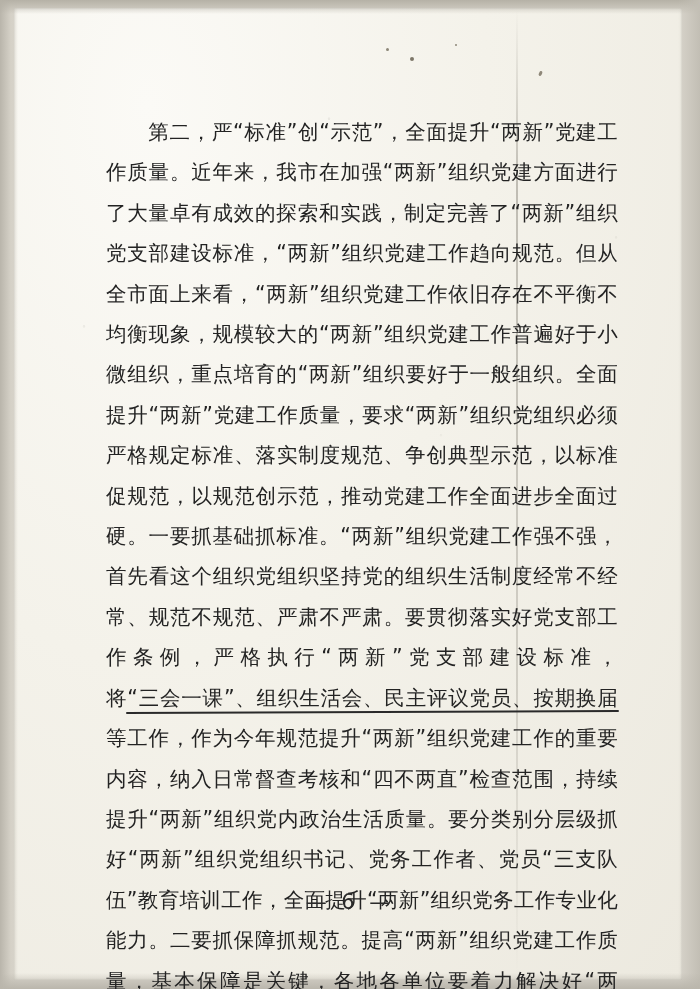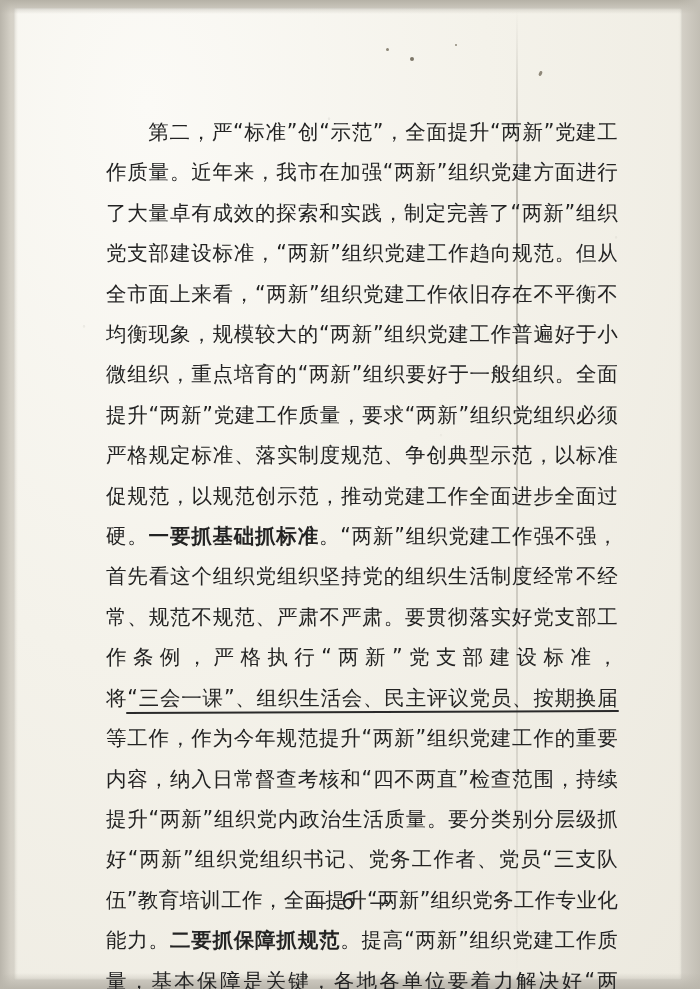--- a/index.html
+++ b/index.html
@@ -94,21 +94,21 @@
     color: #232323;
     letter-spacing: 0.2px;
     text-align: justify;
     text-justify: inter-character;
   }
   #body-text p {
     margin: 0;
     text-indent: 0;
   }
   .bold-run {
-    font-weight: bold;
+    font-weight: normal;
     margin-top: 23px;
   }
   
   .uline {
     position: relative;
     white-space: nowrap;
   }
   .uline::after {
     content: "";
     position: absolute;

